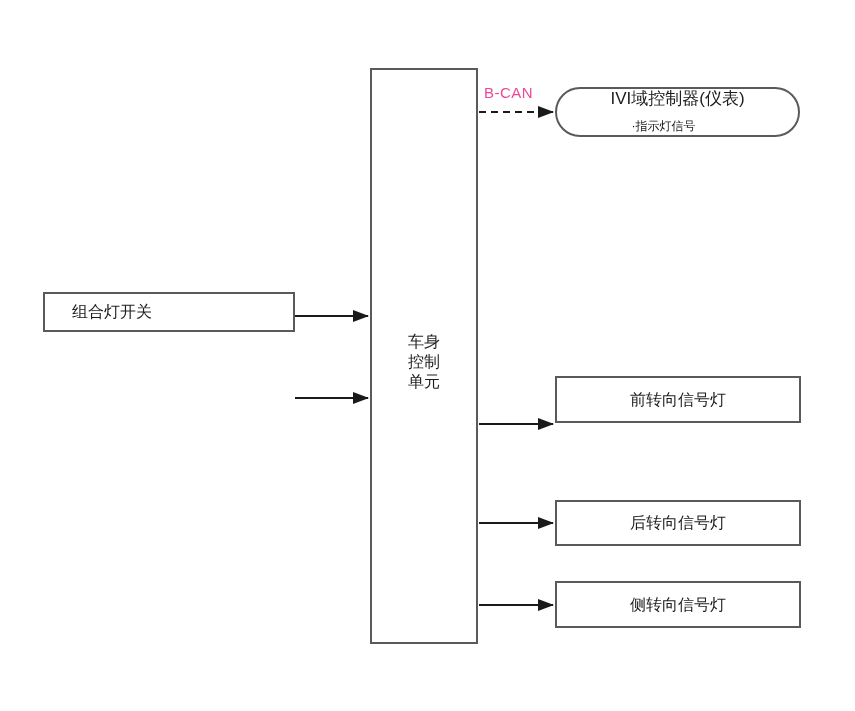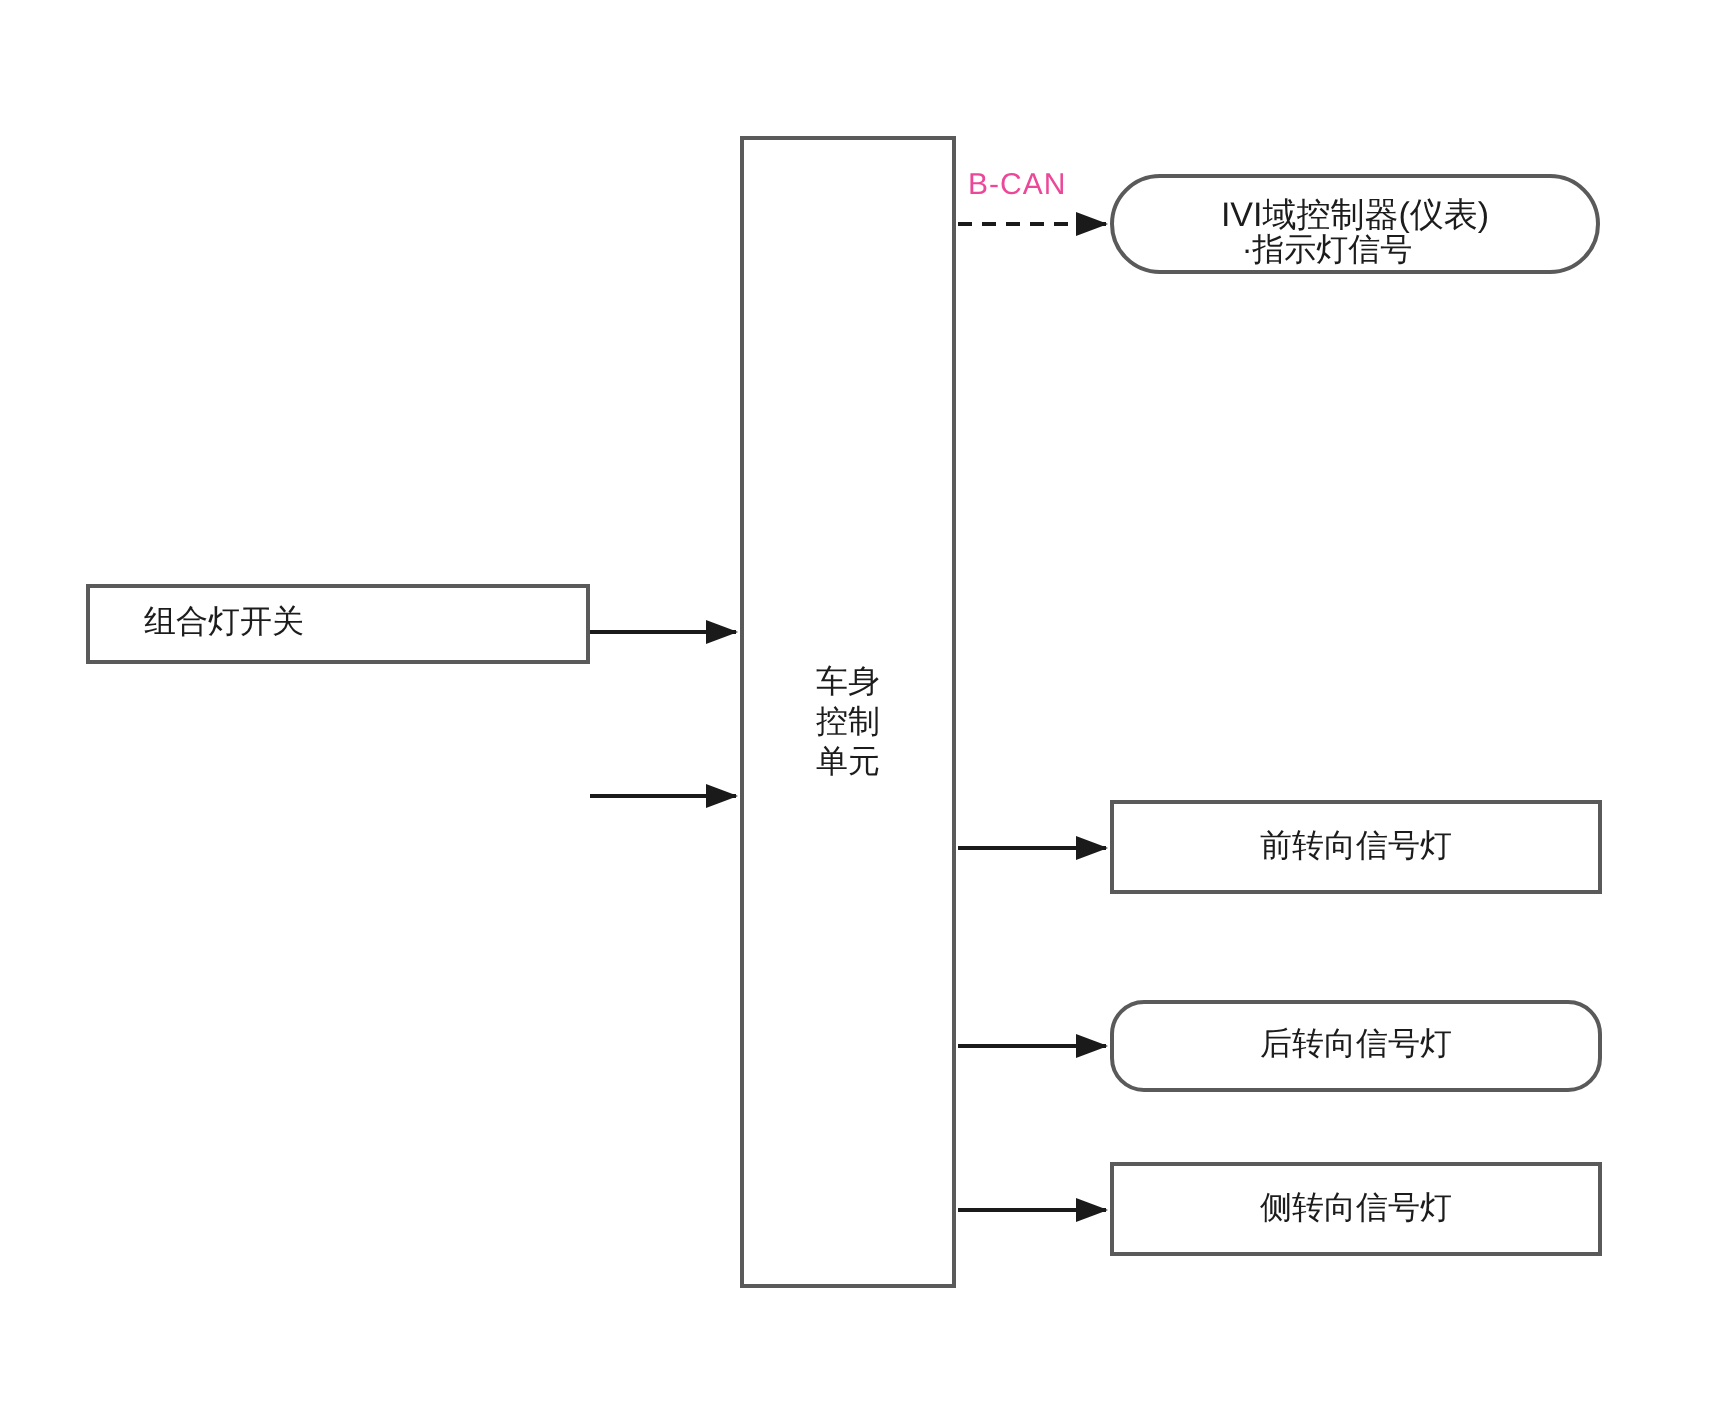--- a/index.html
+++ b/index.html
@@ -67,36 +67,36 @@
     line-height: 20px;
     margin-top: 12px;
   }
 
   .box.ivi-box {
     left: 555px;
     top: 87px;
     width: 245px;
     height: 50px;
     flex-direction: column;
-    justify-content: flex-end;
+    justify-content: space-between;
     text-align: center;
     border-radius: 25px;
   }
   .ivi-title { font-size: 17px; line-height: 19px; }
-  .ivi-subtitle { font-size: 16px; line-height: 18px; transform: translateX(-14px); }
+  .ivi-subtitle { font-size: 12px; line-height: 18px; transform: translateX(-14px); }
 
   .box.right-output {
     left: 555px;
     width: 246px;
     height: 47px;
     justify-content: center;
     text-align: center;
   }
-  #right-box-0 { top: 400px; }
-  #right-box-1 { top: 500px; height: 46px; border-radius: 17px; }
+  #right-box-0 { top: 376px; }
+  #right-box-1 { top: 500px; height: 46px; }
   #right-box-2 { top: 581px; }
 
   .bus-label {
     position: absolute;
     left: 484px;
     top: 84px;
     width: 70px;
     font-size: 15px;
     color: #ec4899;
     letter-spacing: 0.5px;

